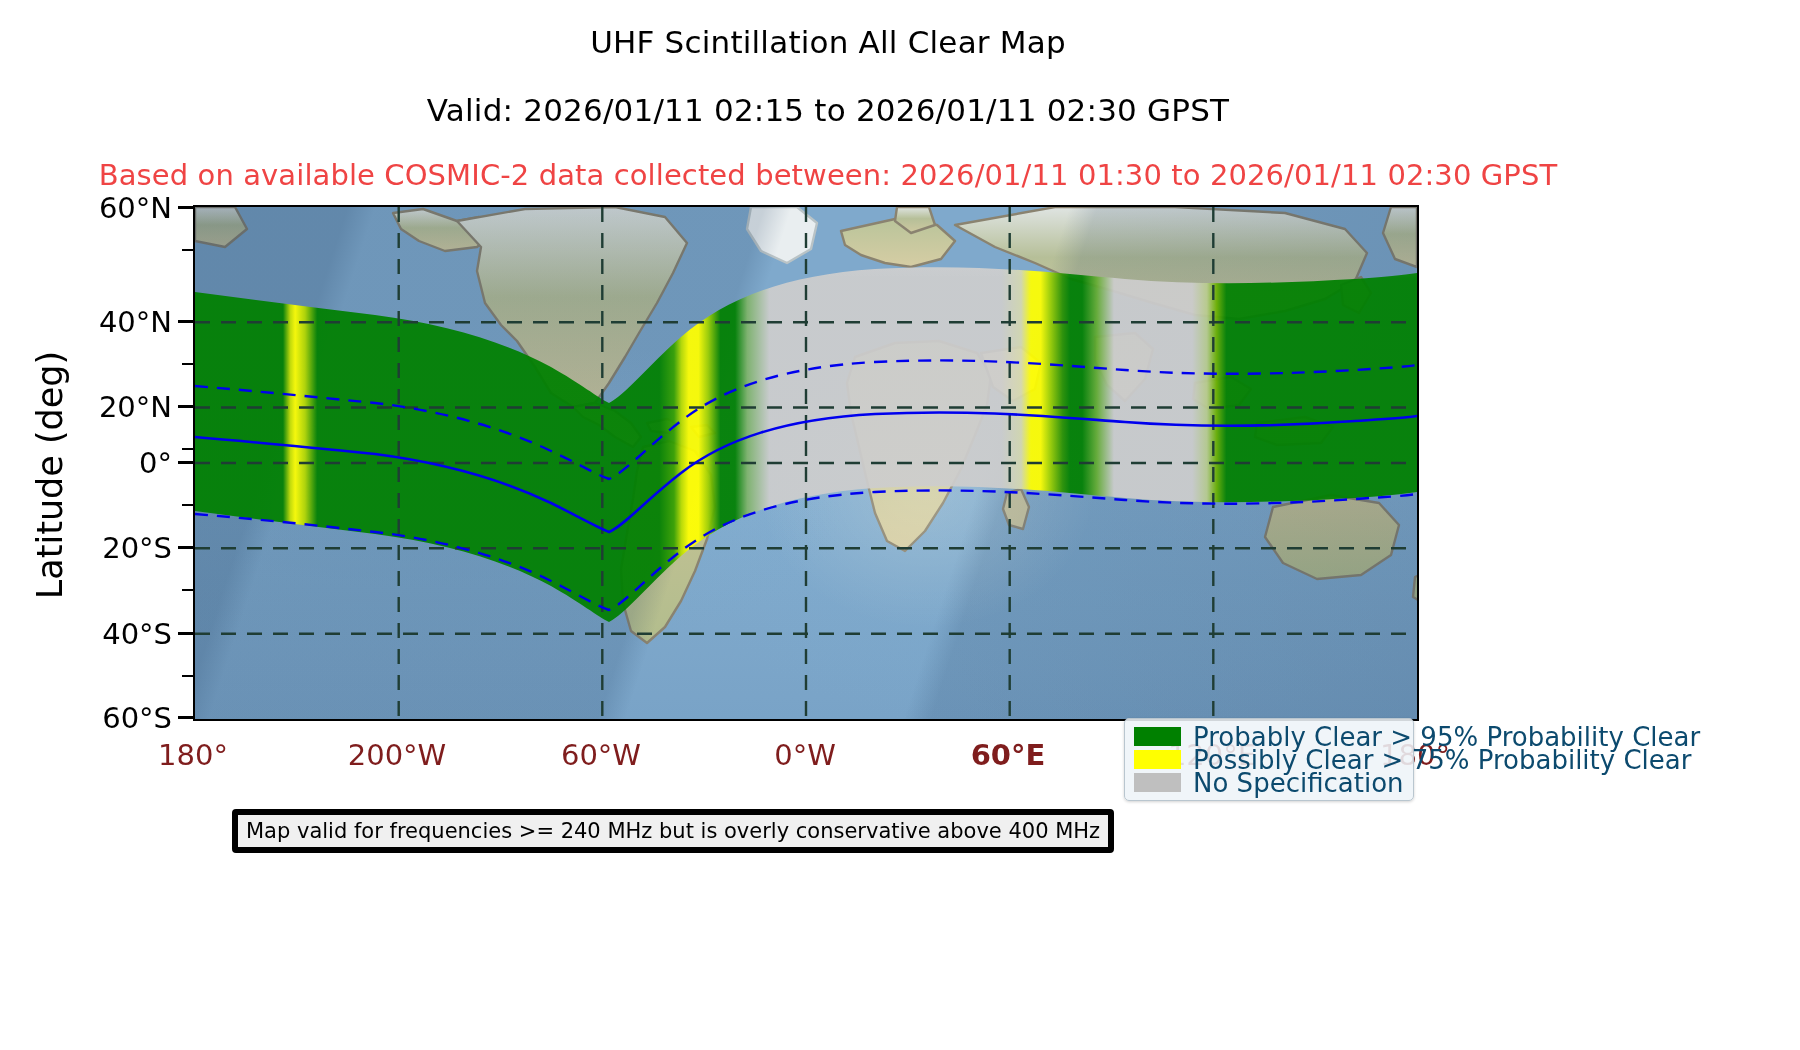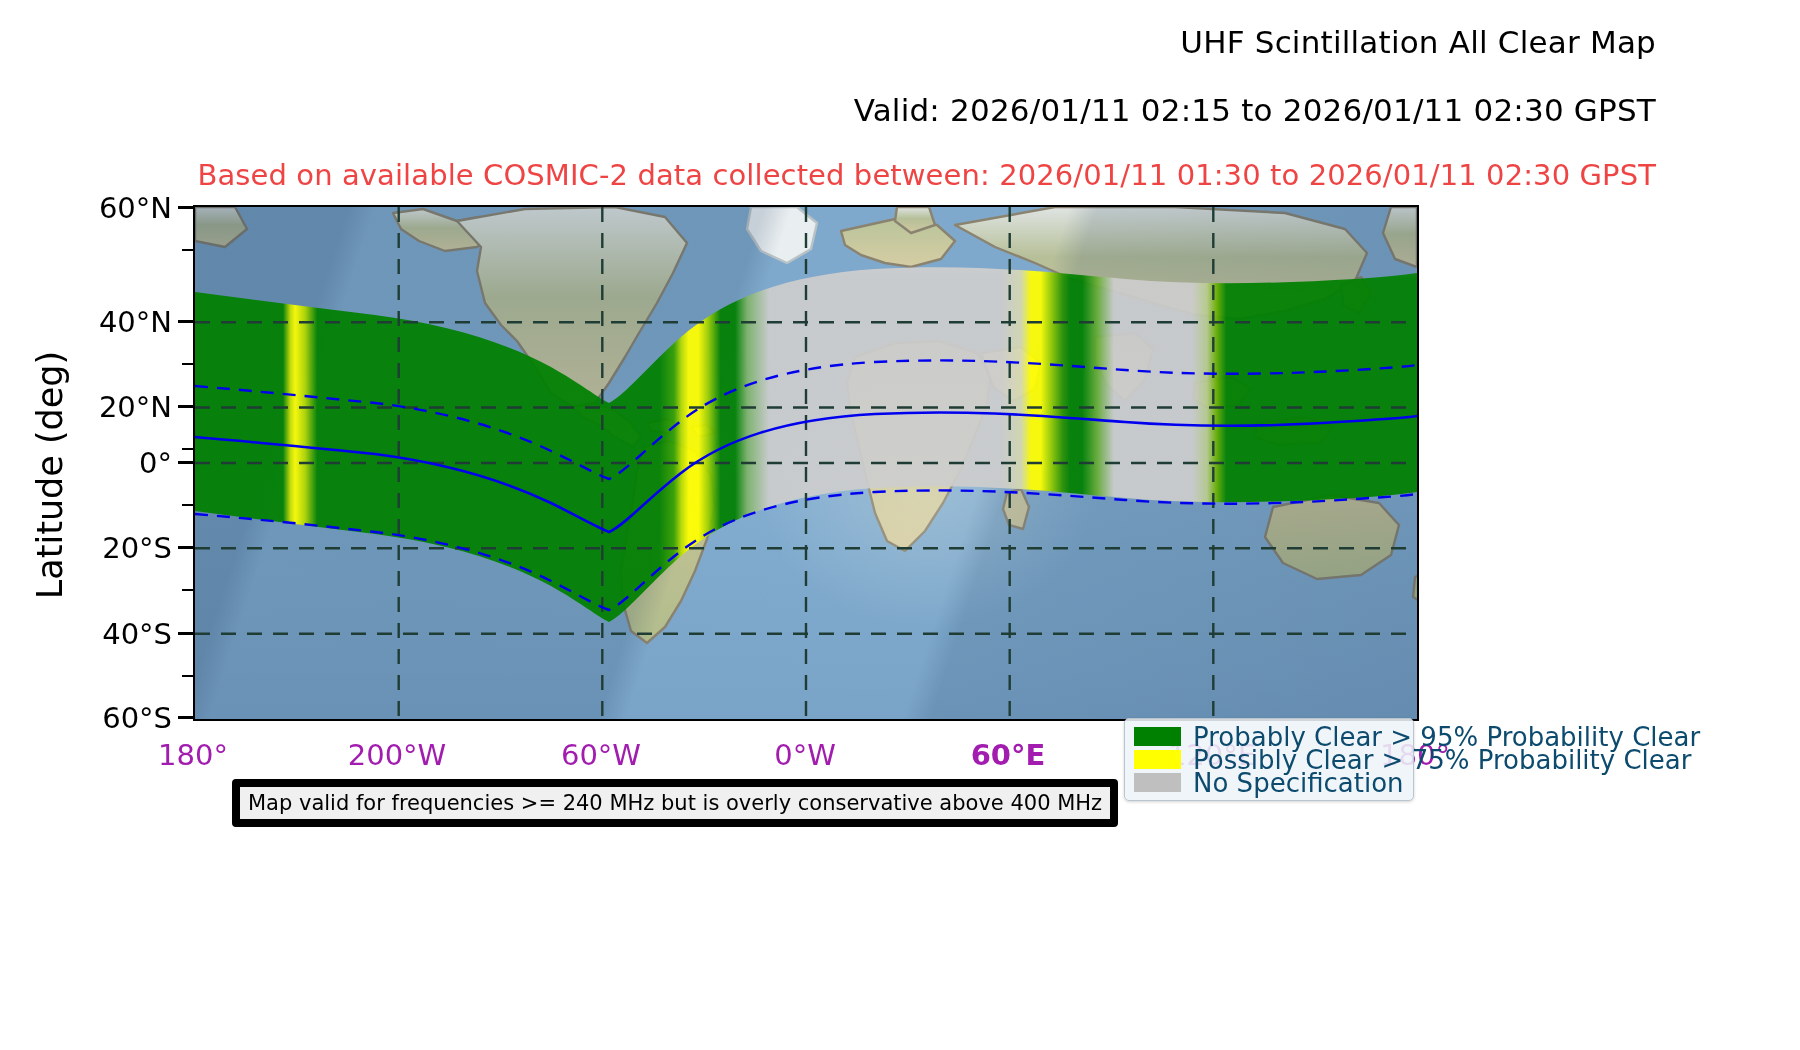--- a/index.html
+++ b/index.html
@@ -4,21 +4,21 @@
 <style>
   html,body{margin:0;padding:0;}
   body{
     width:1800px;height:1050px;background:#ffffff;
     font-family:"DejaVu Sans","Liberation Sans",sans-serif;
     overflow:hidden;position:relative;
   }
   #root{position:absolute;left:0;top:0;width:1800px;height:1050px;}
 
   
-  .title-block{position:absolute;left:0;top:0;width:1656px;text-align:right;}
+  .title-block{position:absolute;left:0;top:0;width:1656px;text-align:center;}
   .title-main{font-size:31px;color:#000;margin-top:24px;letter-spacing:.2px;}
   .title-valid{font-size:31px;color:#000;margin-top:32px;letter-spacing:.2px;}
   .title-based{font-size:29px;color:#ef4444;margin-top:30px;letter-spacing:.1px;}
 
   
   .plot-frame{
     position:absolute;left:193px;top:205px;width:1222px;height:512px;
     border:2px solid #000;box-sizing:content-box;overflow:hidden;background:#8fb4d4;
   }
   .plot-inner{position:absolute;left:0;top:0;width:1222px;height:512px;overflow:hidden;}
@@ -51,21 +51,21 @@
   .magline{fill:none;stroke:#0000ee;stroke-width:2.6;}
   .magline.dash{stroke-dasharray:13 9;stroke-width:2.4;}
 
   
   .tick{position:absolute;background:#000;}
   .ytick{width:11px;height:2px;}
   .ytick.major{width:15px;height:2.5px;}
   .xtick{height:11px;width:2px;}
   .xtick.major{height:15px;width:2.5px;}
   .ylabel-t{position:absolute;font-size:29px;color:#000;text-align:right;white-space:nowrap;}
-  .xlabel-t{position:absolute;font-size:29px;color:#a21caf;text-align:center;white-space:nowrap;}
+  .xlabel-t{position:absolute;font-size:29px;color:#7f1d1d;text-align:center;white-space:nowrap;}
 
   .axis-title-x{position:absolute;left:0;top:906px;width:1800px;text-align:center;
     font-size:35px;color:#000;}
   .axis-title-y{position:absolute;left:-150px;top:455px;width:400px;text-align:center;
     font-size:35px;color:#000;transform:rotate(-90deg);transform-origin:center;}
 
   
   .legend{
     position:absolute;left:1124px;top:718px;width:290px;height:83px;
     background:rgba(238,244,248,.88);border:1.6px solid #b9c6cf;border-radius:5px;
@@ -75,22 +75,22 @@
   }
   .legend-row{display:flex;align-items:center;height:24px;}
   .swatch{width:47px;height:19px;margin-right:12px;flex:none;}
   .sw-green{background:#008000;}
   .sw-yellow{background:#ffff00;}
   .sw-gray{background:#bfbfbf;}
   .legend-label{font-size:26px;color:#0c4a6e;white-space:nowrap;line-height:22px;}
 
   
   .notebox{
-    position:absolute;left:232px;top:779px;
-    background:#f0f0f0;border:8px solid #000000;border-radius:4px;
+    position:absolute;left:232px;top:809px;
+    background:#f0f0f0;border:6px solid #000000;border-radius:4px;
     padding:4px 8px;box-sizing:border-box;
   }
   .notebox .note-text{font-size:21px;color:#000;white-space:nowrap;}
 </style>
 </head>
 <body>
 
 <div id="root">
 
   <div class="title-block">

